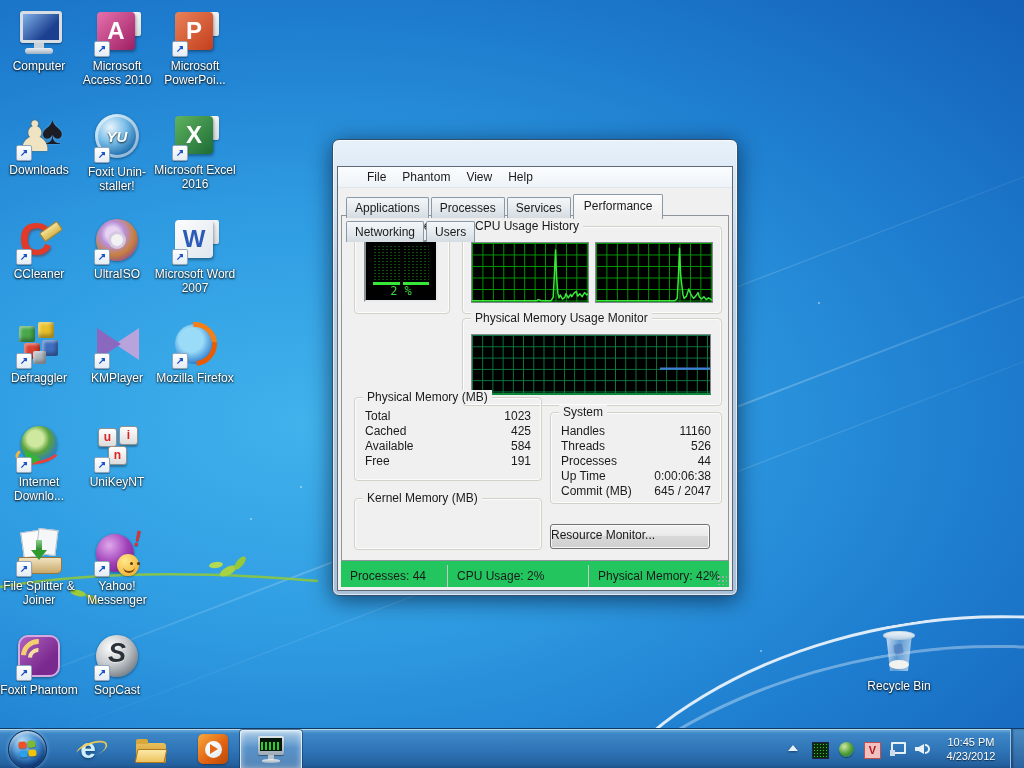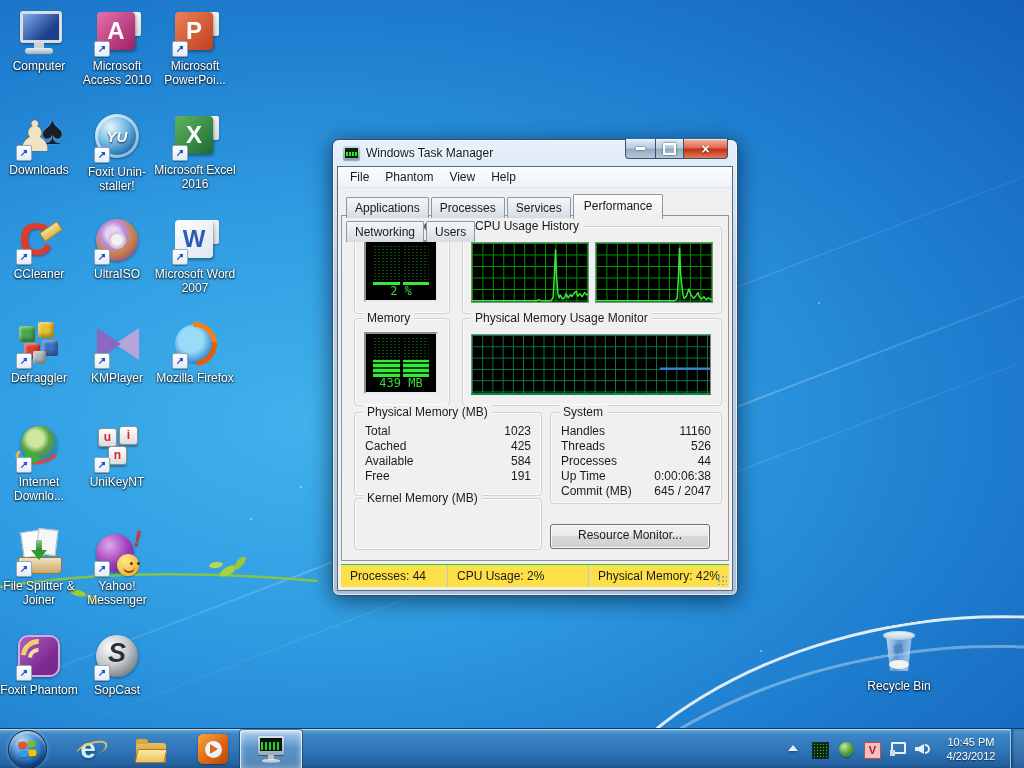--- a/index.html
+++ b/index.html
@@ -96,43 +96,43 @@
   .tm-appicon i::after{content:"";position:absolute;left:1px;right:1px;bottom:2px;height:4px;background:repeating-linear-gradient(to right,#2ee52e 0 2px,transparent 2px 3px);}
   .capbtns{position:absolute;top:-1px;right:9px;display:flex;}
   .cbtn{height:19px;border:1px solid #38506a;border-top:none;display:flex;align-items:center;justify-content:center;box-shadow:inset 0 1px 0 rgba(255,255,255,.5);}
   .cbtn.min{width:29px;border-radius:0 0 0 4px;background:linear-gradient(#e6eef6,#b9cbdc 45%,#93abc2 55%,#b4c8da);}
   .cbtn.max{width:27px;border-left:none;border-right:none;background:linear-gradient(#e6eef6,#b9cbdc 45%,#93abc2 55%,#b4c8da);}
   .cbtn.close{width:43px;border-radius:0 0 4px 0;background:linear-gradient(#f4b8a6,#e06a50 45%,#c23218 55%,#e07a52);}
   .gl-min{width:9px;height:3px;background:#fff;box-shadow:0 0 2px rgba(0,0,0,.7);}
   .gl-max{width:9px;height:8px;border:2px solid #fff;box-shadow:0 0 2px rgba(0,0,0,.7);}
   .gl-close{color:#fff;font-weight:bold;font-size:14px;line-height:14px;text-shadow:0 1px 2px rgba(0,0,0,.6);}
   .tm-client{position:absolute;left:4px;right:4px;top:26px;bottom:4px;background:#f0f0f0;border:1px solid #5f6a76;}
-  .tm-menubar{height:20px;background:linear-gradient(#fbfdfe,#eef3f9);border-bottom:1px solid #e0e6ec;display:flex;align-items:center;padding-left:4px;}
+  .tm-menubar{height:20px;background:linear-gradient(#fbfdfe,#eef3f9);border-bottom:1px solid #e0e6ec;display:flex;align-items:center;padding-left:21px;}
   .mitem{padding:2px 8px;color:#1a1a1a;}
   .tm-tabs{position:absolute;left:8px;top:27px;height:21px;z-index:3;}
   .tm-tab{display:inline-block;padding:3px 8px;margin-right:2px;background:linear-gradient(#f4f7f9,#e2e8ed 60%,#d4dce2);border:1px solid #8b99a6;border-bottom:none;border-radius:2px 2px 0 0;position:relative;top:2px;color:#1a1a1a;}
   .tm-tab.active{background:linear-gradient(#fdfdfd,#f0f0f0 80%);top:0;padding:4px 10px 6px;z-index:4;}
   .tm-page{position:absolute;left:3px;right:3px;top:48px;bottom:29px;background:#f0f0f0;border:1px solid #8f959d;}
   .gbox{position:absolute;border:1px solid #d2d2c8;border-radius:4px;box-shadow:inset 0 0 0 1px rgba(255,255,255,.8);}
   .gcap{position:absolute;top:-8px;left:8px;background:#f0f0f0;padding:0 4px;color:#1a1a1a;line-height:14px;}
   .led-panel{position:absolute;left:9px;top:13px;width:74px;height:62px;background:#000;border:2px solid;border-color:#8a9298 #e8ecef #e8ecef #8a9298;box-sizing:border-box;display:flex;flex-direction:column;padding:3px 7px 0;}
   .led-cols{flex:1;display:flex;gap:3px;}
   .led-col{flex:1;position:relative;background-image:radial-gradient(#0c4c0c 38%,transparent 42%);background-size:4px 3px;}
   .led-lit{position:absolute;left:0;right:0;bottom:0;min-height:3px;background:repeating-linear-gradient(to top,#38e838 0 3px,#0a420a 3px 5px);}
   .led-text{height:15px;line-height:13px;text-align:center;color:#38d838;font-size:12px;font-family:"DejaVu Sans Mono",monospace;}
   .graph{position:absolute;background:#000;border:1px solid #808890;box-sizing:border-box;}
   .graph svg{position:absolute;inset:0;width:100%;height:100%;}
   .grid-cpu{background-image:linear-gradient(to right,#009800 1px,transparent 1px),linear-gradient(to bottom,#009800 1px,transparent 1px);background-size:9% 19.5%;}
   .grid-mem{background-image:linear-gradient(to right,#0c7a40 1px,transparent 1px),linear-gradient(to bottom,#0c7a40 1px,transparent 1px);background-size:4.3% 19.5%;border-bottom:2px solid #0c8a3a;}
   .trace{fill:none;stroke:#39e639;stroke-width:1.5;vector-effect:non-scaling-stroke;stroke-linejoin:round;}
   .trace-mem{fill:none;stroke:#3d7fd9;stroke-width:2.4;vector-effect:non-scaling-stroke;}
   .kv{position:absolute;left:0;right:0;}
   .kv-row{display:flex;justify-content:space-between;padding:0 10px;line-height:15px;color:#1a1a1a;}
-  .tm-btn{position:absolute;border:1px solid #707070;border-radius:3px;background:linear-gradient(#f2f2f2,#ebebeb 45%,#d8d8d8 50%,#cfcfcf);text-align:center;line-height:21px;color:#1a1a1a;box-shadow:inset 0 0 0 1px rgba(255,255,255,.8);}
-  .tm-status{position:absolute;left:3px;right:3px;bottom:3px;height:22px;display:flex;background:#fde047;border-top:1px solid #22c55e;}
+  .tm-btn{position:absolute;border:1px solid #707070;border-radius:3px;background:linear-gradient(#f2f2f2,#ebebeb 45%,#d8d8d8 50%,#cfcfcf);text-align:left;line-height:21px;color:#1a1a1a;box-shadow:inset 0 0 0 1px rgba(255,255,255,.8);}
+  .tm-status{position:absolute;left:3px;right:3px;bottom:3px;height:22px;display:flex;background:#22c55e;border-top:4px solid #22c55e;}
   .st-cell{border-right:1px solid #c6c6c6;line-height:22px;padding-left:9px;color:#1a1a1a;}
   .st1{width:97px;}.st2{width:131px;}.st3{flex:1;border-right:none;}
   .grip{position:absolute;right:2px;bottom:2px;width:10px;height:10px;background:radial-gradient(#9aa 1px,transparent 1.5px);background-size:4px 4px;}
   
   .taskbar{position:absolute;left:0;top:728px;width:1024px;height:40px;z-index:20;
      background:linear-gradient(#6fb0dd,#3d86c6 12%,#2e74b6 55%,#24609e 90%,#1c4e86);
      border-top:1px solid #0e3a64;box-shadow:inset 0 1px 0 rgba(255,255,255,.5);}
   .orb{position:absolute;left:8px;top:1px;width:37px;height:37px;border-radius:50%;border:1px solid #0a2c54;
      background:radial-gradient(circle at 35% 28%,#b8dcf4,#4b96d8 38%,#1b5ca8 72%,#0c3a74);
      box-shadow:inset 0 -4px 7px rgba(0,0,30,.45),inset 0 2px 3px rgba(255,255,255,.7),0 0 4px rgba(130,190,240,.7);}
@@ -413,37 +413,20 @@
           <div class="rb-cup"></div>
           <div class="rb-rim"></div>
           <div class="rb-mark"></div>
           <div class="rb-paper"></div>
         </div>
       </div>
     <div class="dlabel">Recycle Bin</div>
   </div>
 
   <div class="tm-window">
-    <div class="tm-titlebar">
-      <span class="tm-appicon">
-          <i></i>
-        </span>
-      <span class="tm-title">Windows Task Manager</span>
-      <div class="capbtns">
-        <div class="cbtn min">
-            <i class="gl-min"></i>
-          </div>
-        <div class="cbtn max">
-            <i class="gl-max"></i>
-          </div>
-        <div class="cbtn close">
-            <span class="gl-close">×</span>
-          </div>
-      </div>
-    </div>
     <div class="tm-client">
       <div class="tm-menubar">
         <span class="mitem">File</span>
         <span class="mitem">Phantom</span>
         <span class="mitem">View</span>
         <span class="mitem">Help</span>
       </div>
       <div class="tm-tabs">
         <span class="tm-tab">Applications</span><span class="tm-tab">Processes</span><span class="tm-tab">Services</span><span class="tm-tab active">Performance</span><span class="tm-tab">Networking</span><span class="tm-tab">Users</span>
       </div>
@@ -471,45 +454,31 @@
                 <polyline class="trace" points="0,98 56,98 57,96 60,98 68,98 70,92 71,55 72,12 73,60 74,85 75,93 76,88 78,95 80,92 81,86 83,93 85,87 86,91 88,85 90,82 91,90 93,86 95,91 97,84 99,88 100,86"></polyline>
               </svg>
           </div>
           <div class="graph grid-cpu" style="left:132px;top:15px;width:118px;height:61px">
             <svg viewBox="0 0 100 100" preserveAspectRatio="none">
                 <polyline class="trace" points="0,98 68,98 70,94 71,60 72,9 73,55 74,72 75,88 76,94 78,90 80,78 82,88 84,94 86,90 88,84 89,91 91,95 93,91 95,96 97,93 100,97"></polyline>
               </svg>
           </div>
         </div>
 
-        <div class="gbox" style="left:12px;top:102px;width:94px;height:86px">
-          <span class="gcap">Memory</span>
-          <div class="led-panel">
-            <div class="led-cols">
-                <div class="led-col">
-                  <div class="led-lit" style="height: 43%;"></div>
-                </div>
-                <div class="led-col">
-                  <div class="led-lit" style="height: 43%;"></div>
-                </div>
-              </div>
-            <div class="led-text">439 MB</div>
-          </div>
-        </div>
 
         <div class="gbox" style="left:120px;top:102px;width:258px;height:86px">
           <span class="gcap">Physical Memory Usage Monitor</span>
           <div class="graph grid-mem" style="left:8px;top:15px;width:240px;height:61px">
             <svg viewBox="0 0 100 100" preserveAspectRatio="none">
                 <polyline class="trace-mem" points="79,58 100,58"></polyline>
               </svg>
           </div>
         </div>
 
-        <div class="gbox" style="left:12px;top:196px;width:186px;height:82px">
+        <div class="gbox" style="left:12px;top:181px;width:186px;height:82px">
           <span class="gcap">Physical Memory (MB)</span>
           <div class="kv" style="top:11px">
             <div class="kv-row">
                 <span>Total</span>
                 <span>1023</span>
               </div>
             <div class="kv-row">
                 <span>Cached</span>
                 <span>425</span>
               </div>

